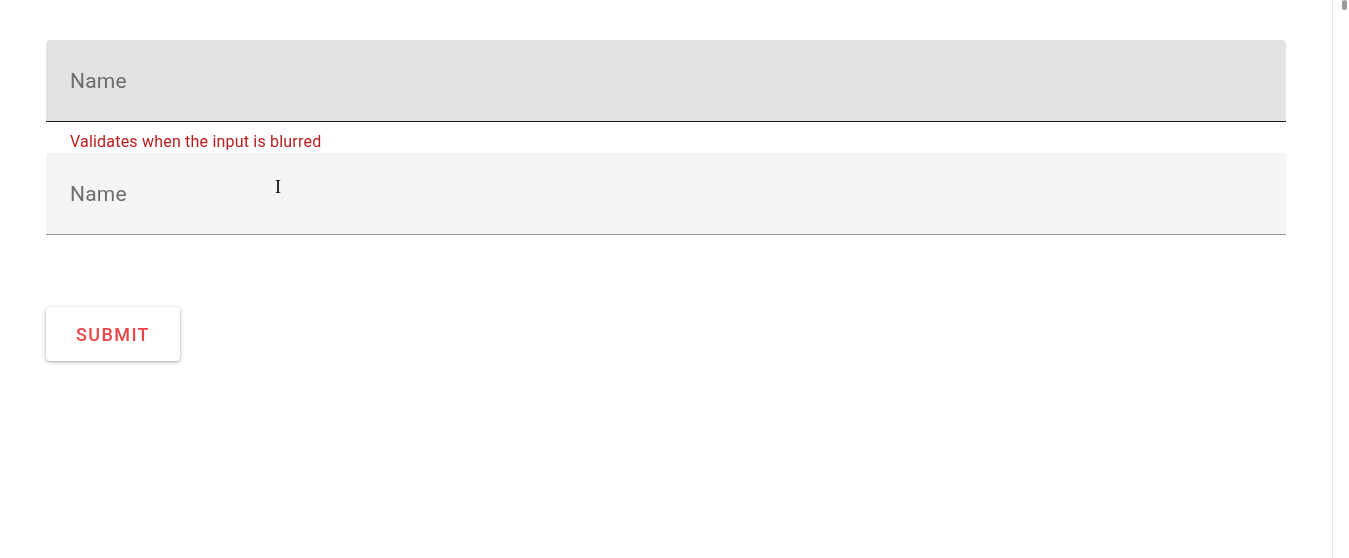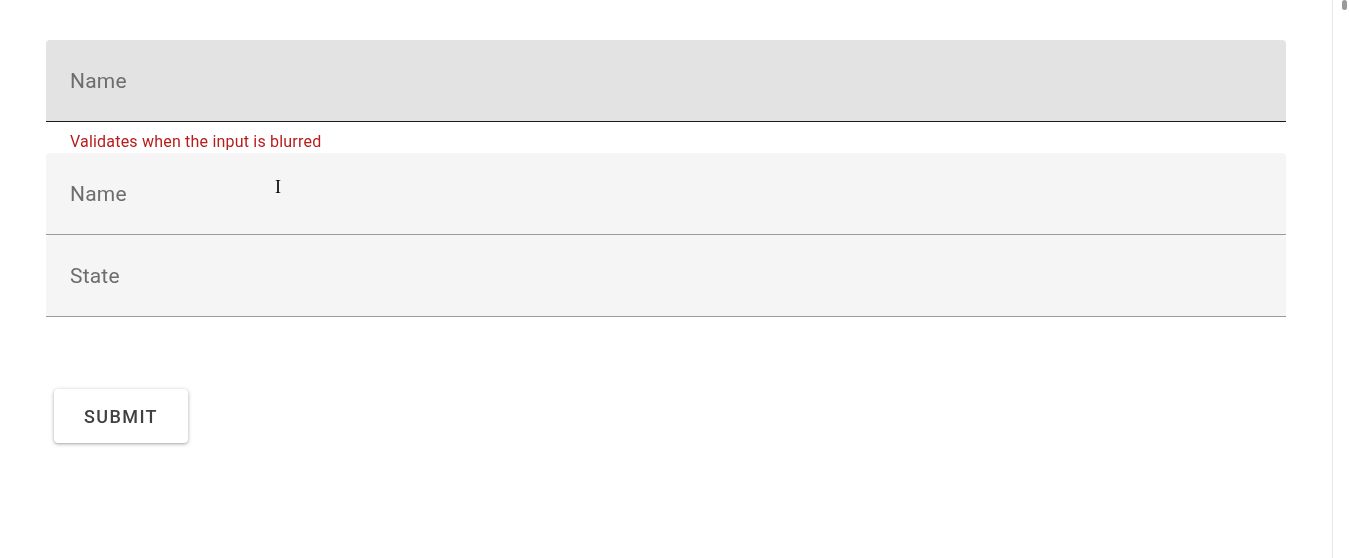--- a/index.html
+++ b/index.html
@@ -50,31 +50,31 @@
     }
     .helper-text {
       font-size: 16px;
       color: #b91c1c;
       padding: 10px 24px 0 24px;
       letter-spacing: 0.2px;
       margin-bottom: 2px;
     }
     .submit-button {
       margin-top: 72px;
-      margin-left: 8px;
+      margin-left: 0;
       background: #ffffff;
       border: none;
       border-radius: 4px;
       box-shadow: 0 1px 4px rgba(0,0,0,0.25), 0 1px 2px rgba(0,0,0,0.15);
       height: 54px;
       padding: 0 30px;
       font-size: 18px;
       font-weight: 500;
       letter-spacing: 1.4px;
-      color: #404040;
+      color: #ef4444;
       cursor: pointer;
       text-transform: uppercase;
       font-family: Roboto, "Helvetica Neue", Arial, sans-serif;
     }
     .scrollbar-area {
       position: absolute;
       right: 0;
       top: 0;
       width: 17px;
       height: 100%;
@@ -113,23 +113,20 @@
     <div class="helper-text">Validates when the input is blurred</div>
   </div>
 
   <div class="field-wrapper">
     <div class="text-field light">
       <span class="field-label">Name</span>
     </div>
   </div>
 
   <div class="field-wrapper">
-    <div class="text-field light">
-      <span class="field-label">State</span>
-    </div>
   </div>
 
   <button class="submit-button">SUBMIT</button>
 
 </div>
 
 <span class="text-cursor">I</span>
 
 <div class="scrollbar-area">
   <div class="scroll-thumb"></div>

